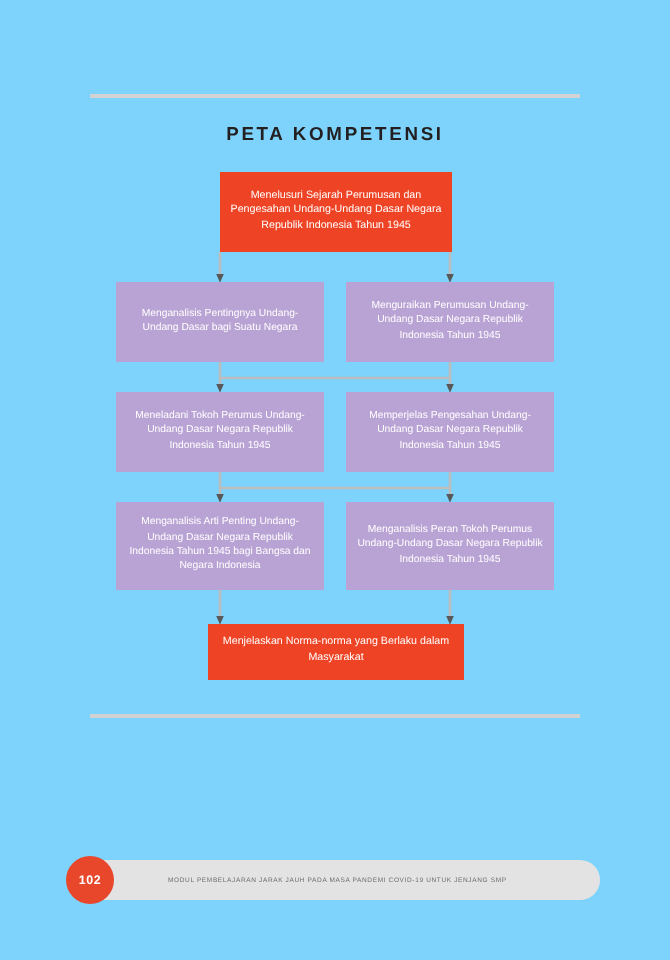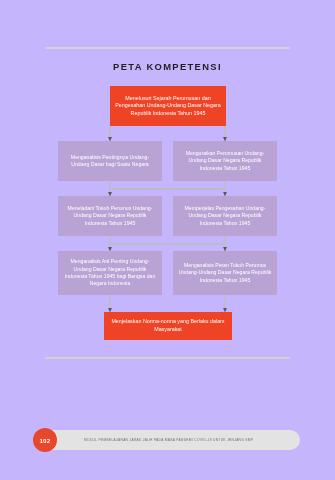--- a/index.html
+++ b/index.html
@@ -5,21 +5,21 @@
   * { margin:0; padding:0; box-sizing:border-box; }
   html, body {
     width:335px; height:480px;
     background:#ffffff;
     font-family:"Liberation Sans", sans-serif;
     overflow:hidden;
   }
   #page {
     position:relative;
     width:335px; height:480px;
-    background:#c4b5fd;
+    background:#7dd3fc;
   }
 
   
   .rule {
     position:absolute;
     left:45px; width:245px;
     height:2px;
     background:#d2d2d2;
   }
   .rule.top    { top:47px; }

